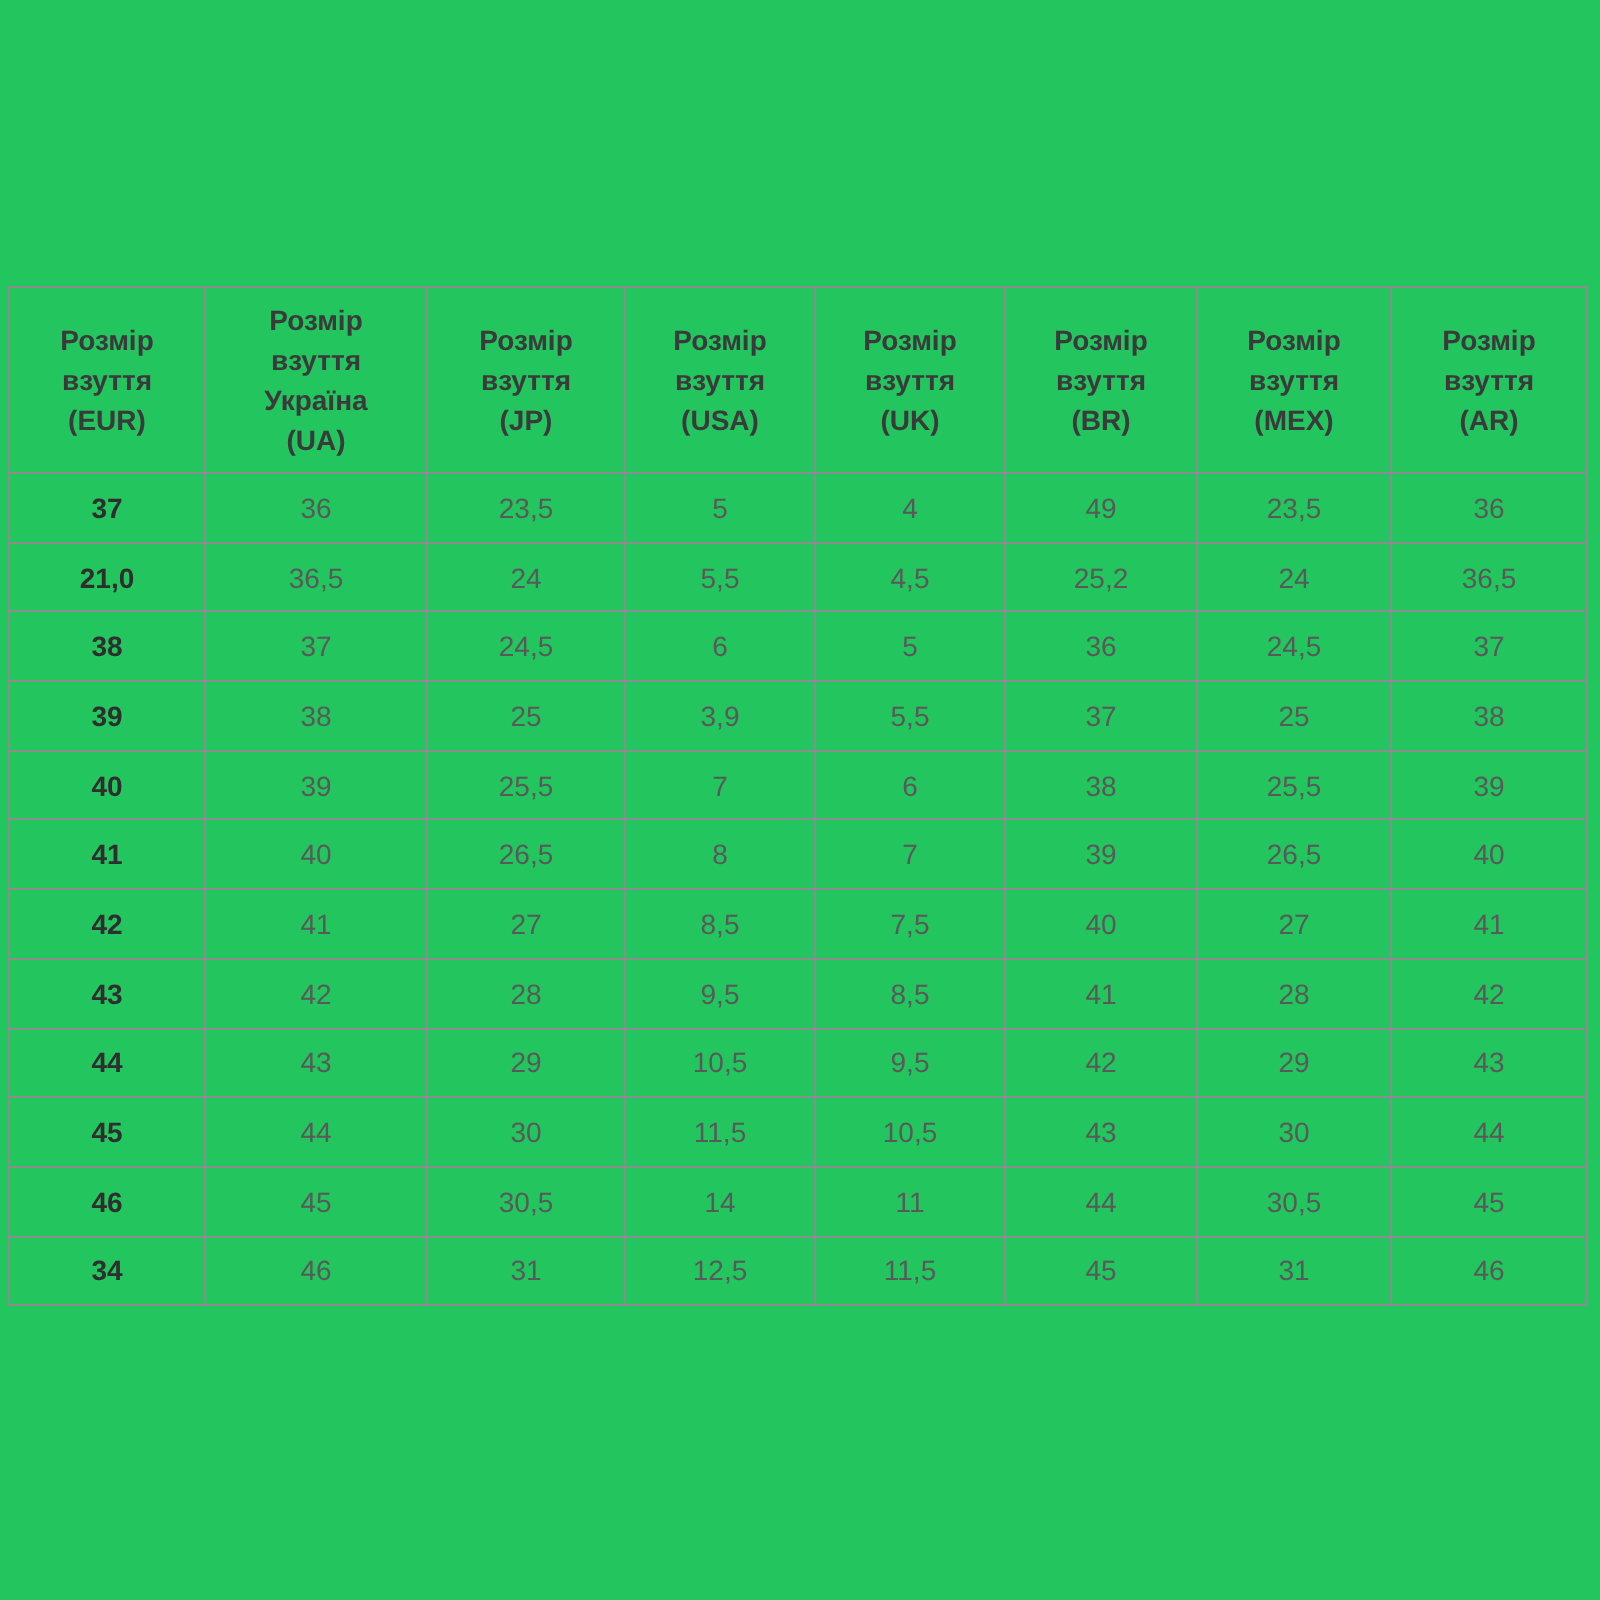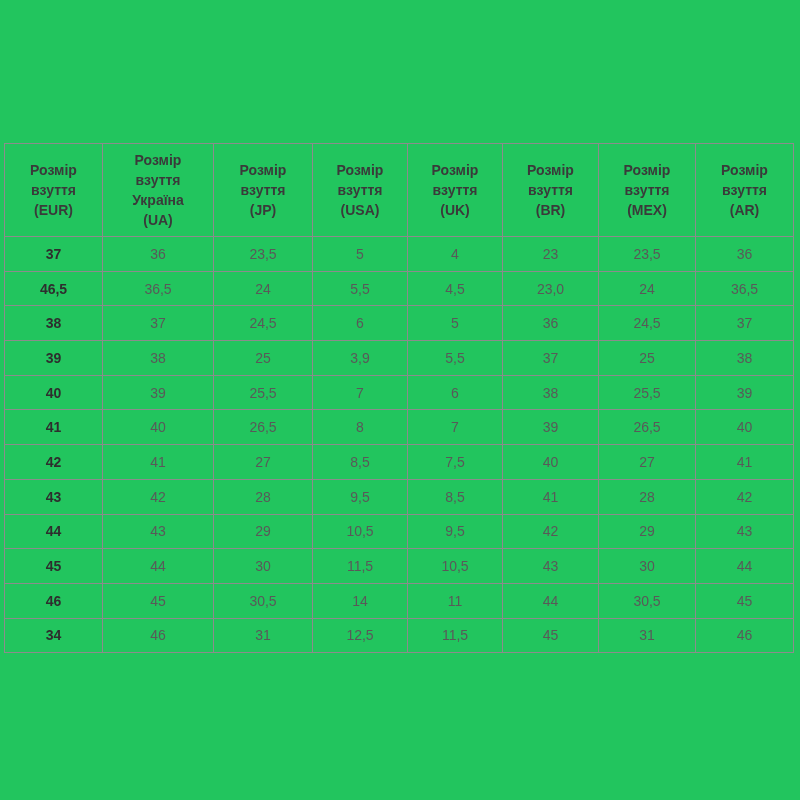--- a/index.html
+++ b/index.html
@@ -88,32 +88,32 @@
 (AR)</th>
       </tr>
     </thead>
     <tbody id="table-body">
   <tr>
     <th class="row-head">37</th>
     <td>36</td>
     <td>23,5</td>
     <td>5</td>
     <td>4</td>
-    <td>23</td>
+    <td>49</td>
     <td>23,5</td>
     <td>36</td>
   </tr>
 
   <tr>
-    <th class="row-head">46,5</th>
+    <th class="row-head">21,0</th>
     <td>36,5</td>
     <td>24</td>
     <td>5,5</td>
     <td>4,5</td>
-    <td>23,0</td>
+    <td>25,2</td>
     <td>24</td>
     <td>36,5</td>
   </tr>
 
   <tr>
     <th class="row-head">38</th>
     <td>37</td>
     <td>24,5</td>
     <td>6</td>
     <td>5</td>

